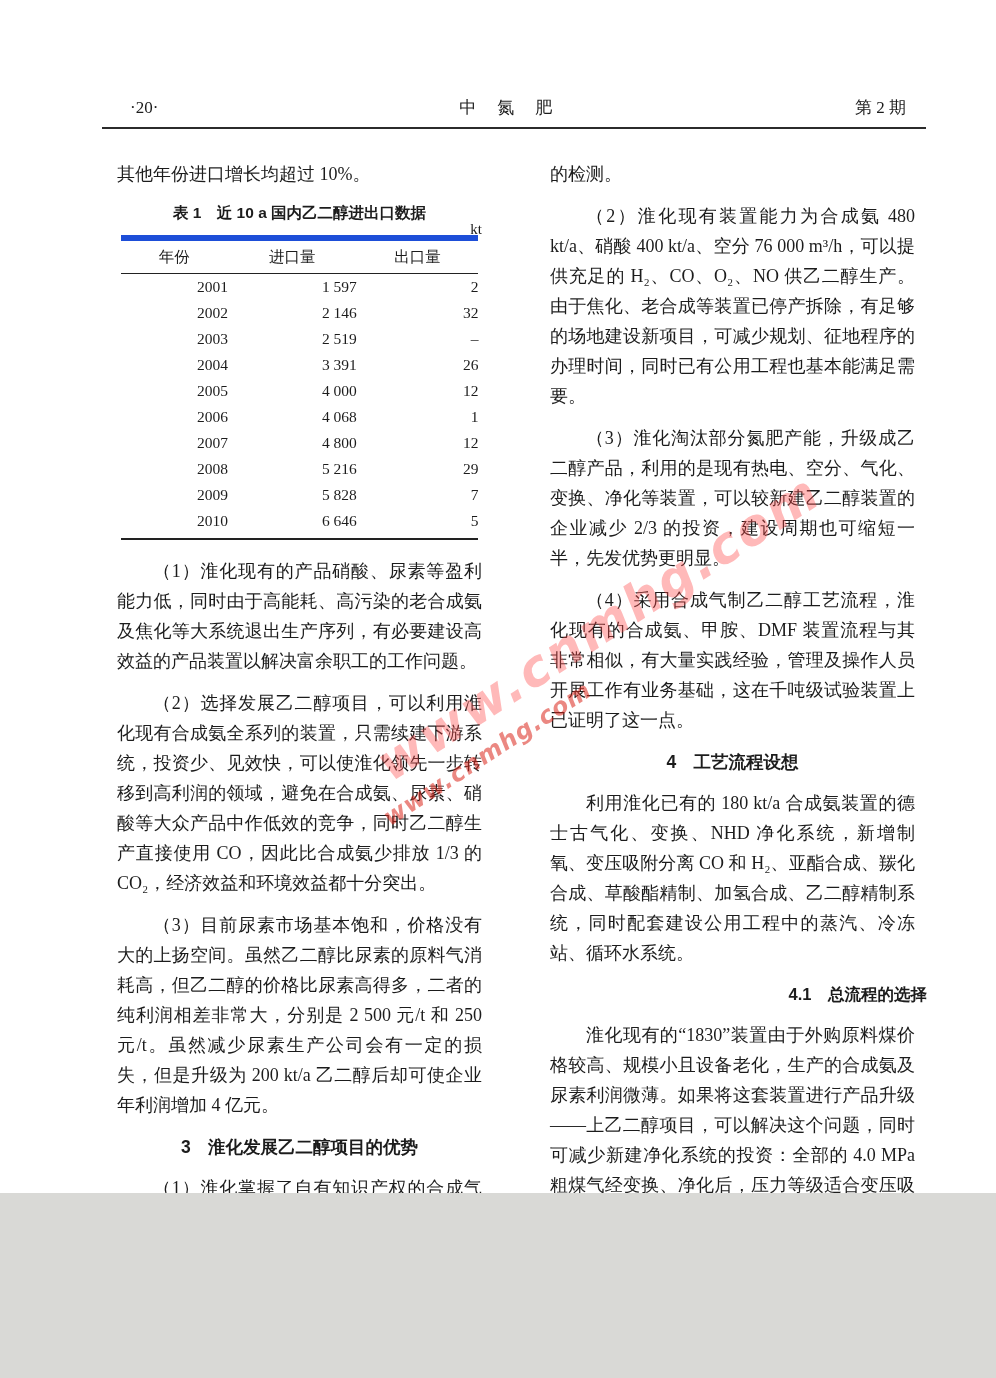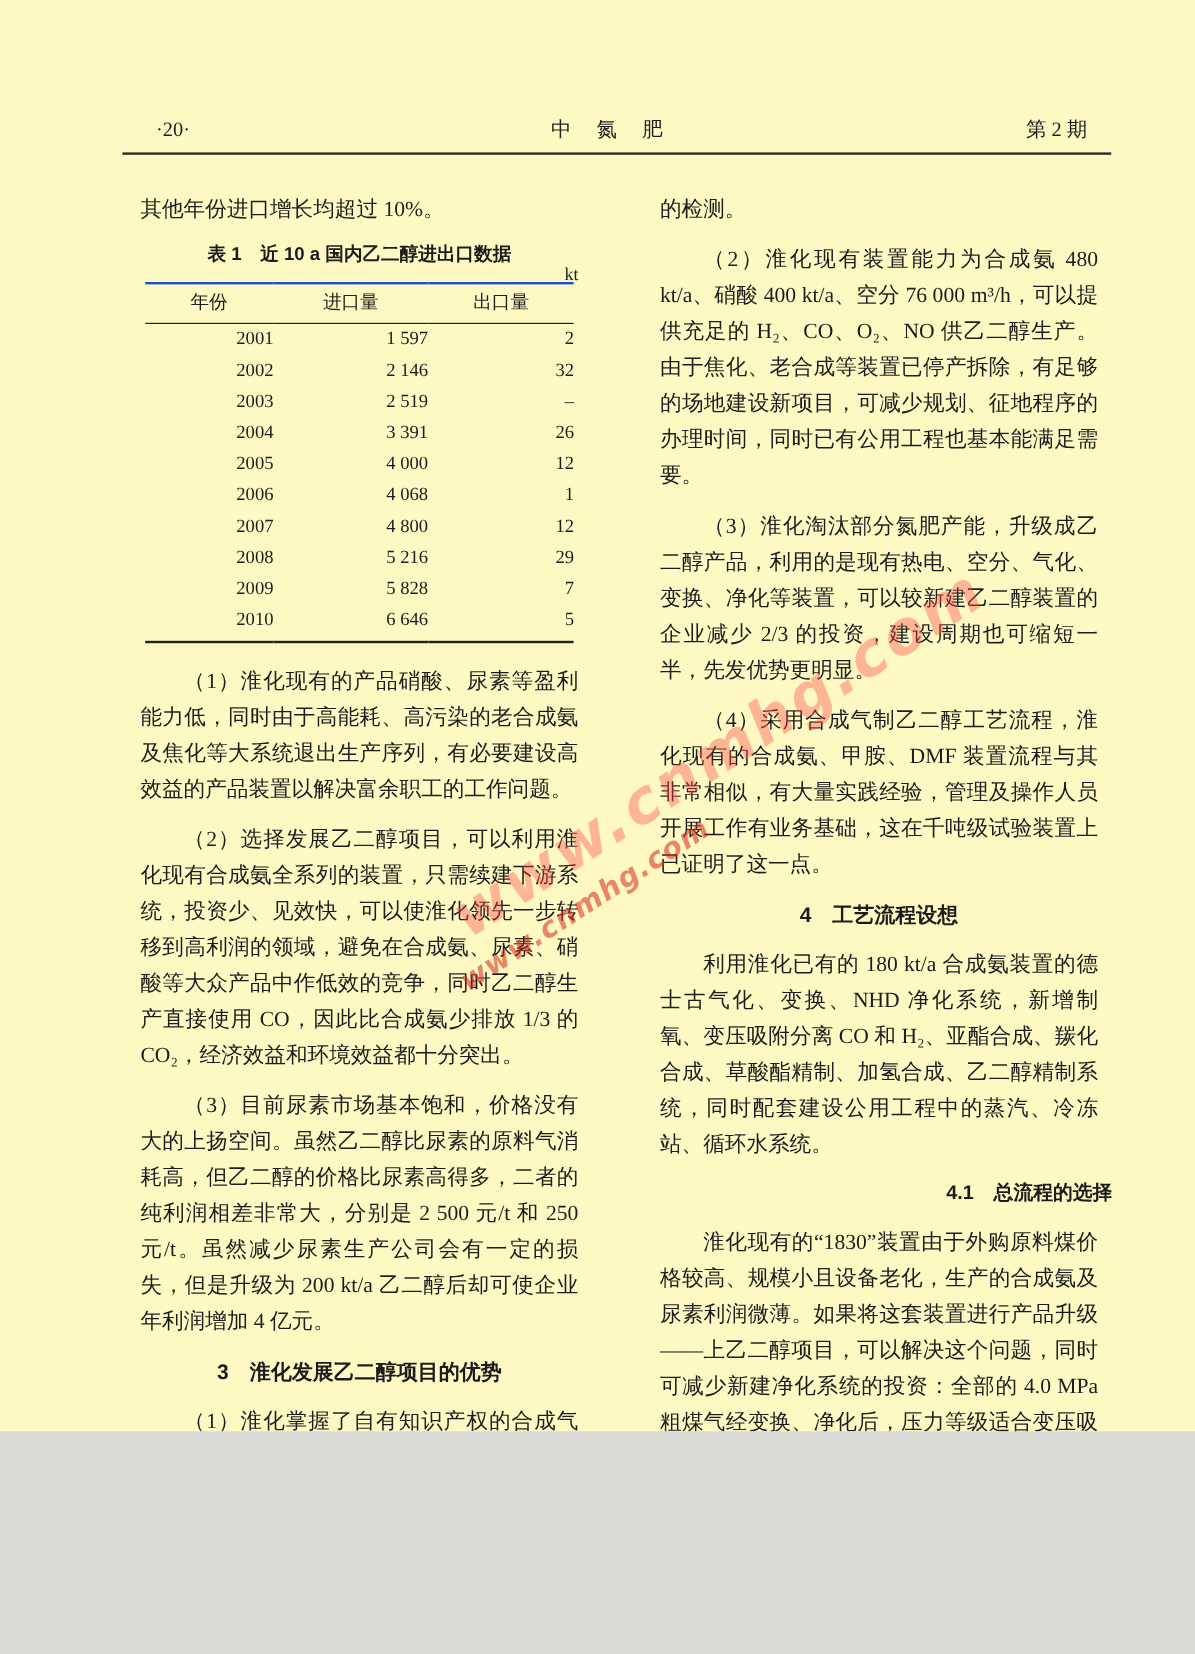--- a/index.html
+++ b/index.html
@@ -1,20 +1,20 @@
 <!DOCTYPE html>
 <html><head>
 <meta charset="utf-8">
 <style>
   html,body { margin:0; padding:0; background:#d9d9d6; }
   .page {
     position:relative;
     width:996px; height:1193px;
     margin:0 auto;
-    background:#fef9c3;
+    background:#ffffff;
     overflow:hidden;
     font-family:"Liberation Serif","DejaVu Serif",serif;
     color:#1c1c1c;
   }
   
   .page-header {
     position:absolute; top:96px; left:130px; width:776px;
     display:flex; justify-content:space-between; align-items:baseline;
     font-size:17px;
   }
@@ -54,21 +54,21 @@
   .table-caption .unit {
     position:absolute; right:6px; top:16px;
     font-family:"Liberation Serif","DejaVu Serif",serif;
     font-weight:normal; font-size:15px;
   }
   table.data-table {
     width:92%; margin:0 auto; border-collapse:collapse;
     font-size:15.5px; line-height:23px;
   }
   table.data-table th {
-    border-top:2px solid #1d4ed8; border-bottom:1px solid #222;
+    border-top:6px solid #1d4ed8; border-bottom:1px solid #222;
     padding:4px 0 5px; font-weight:normal; text-align:center;
   }
   table.data-table td { padding:1px 0 2px; text-align:right; }
   table.data-table tbody tr:last-child td {
     border-bottom:2px solid #222; padding-bottom:6px;
   }
   table.data-table th:nth-child(1), table.data-table td:nth-child(1){ width:30%; }
   table.data-table th:nth-child(2), table.data-table td:nth-child(2){ width:36%; }
   table.data-table th:nth-child(3), table.data-table td:nth-child(3){ width:34%; }
   

